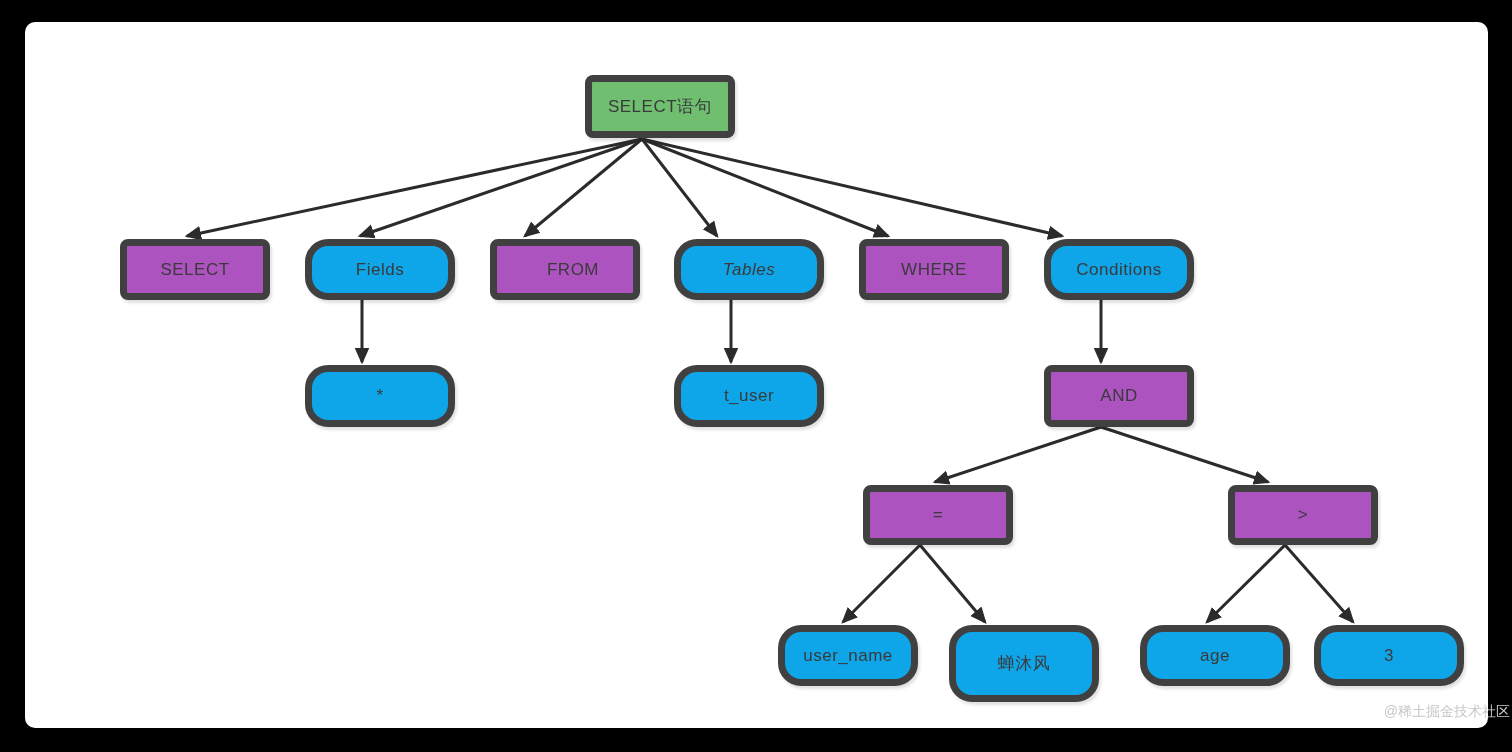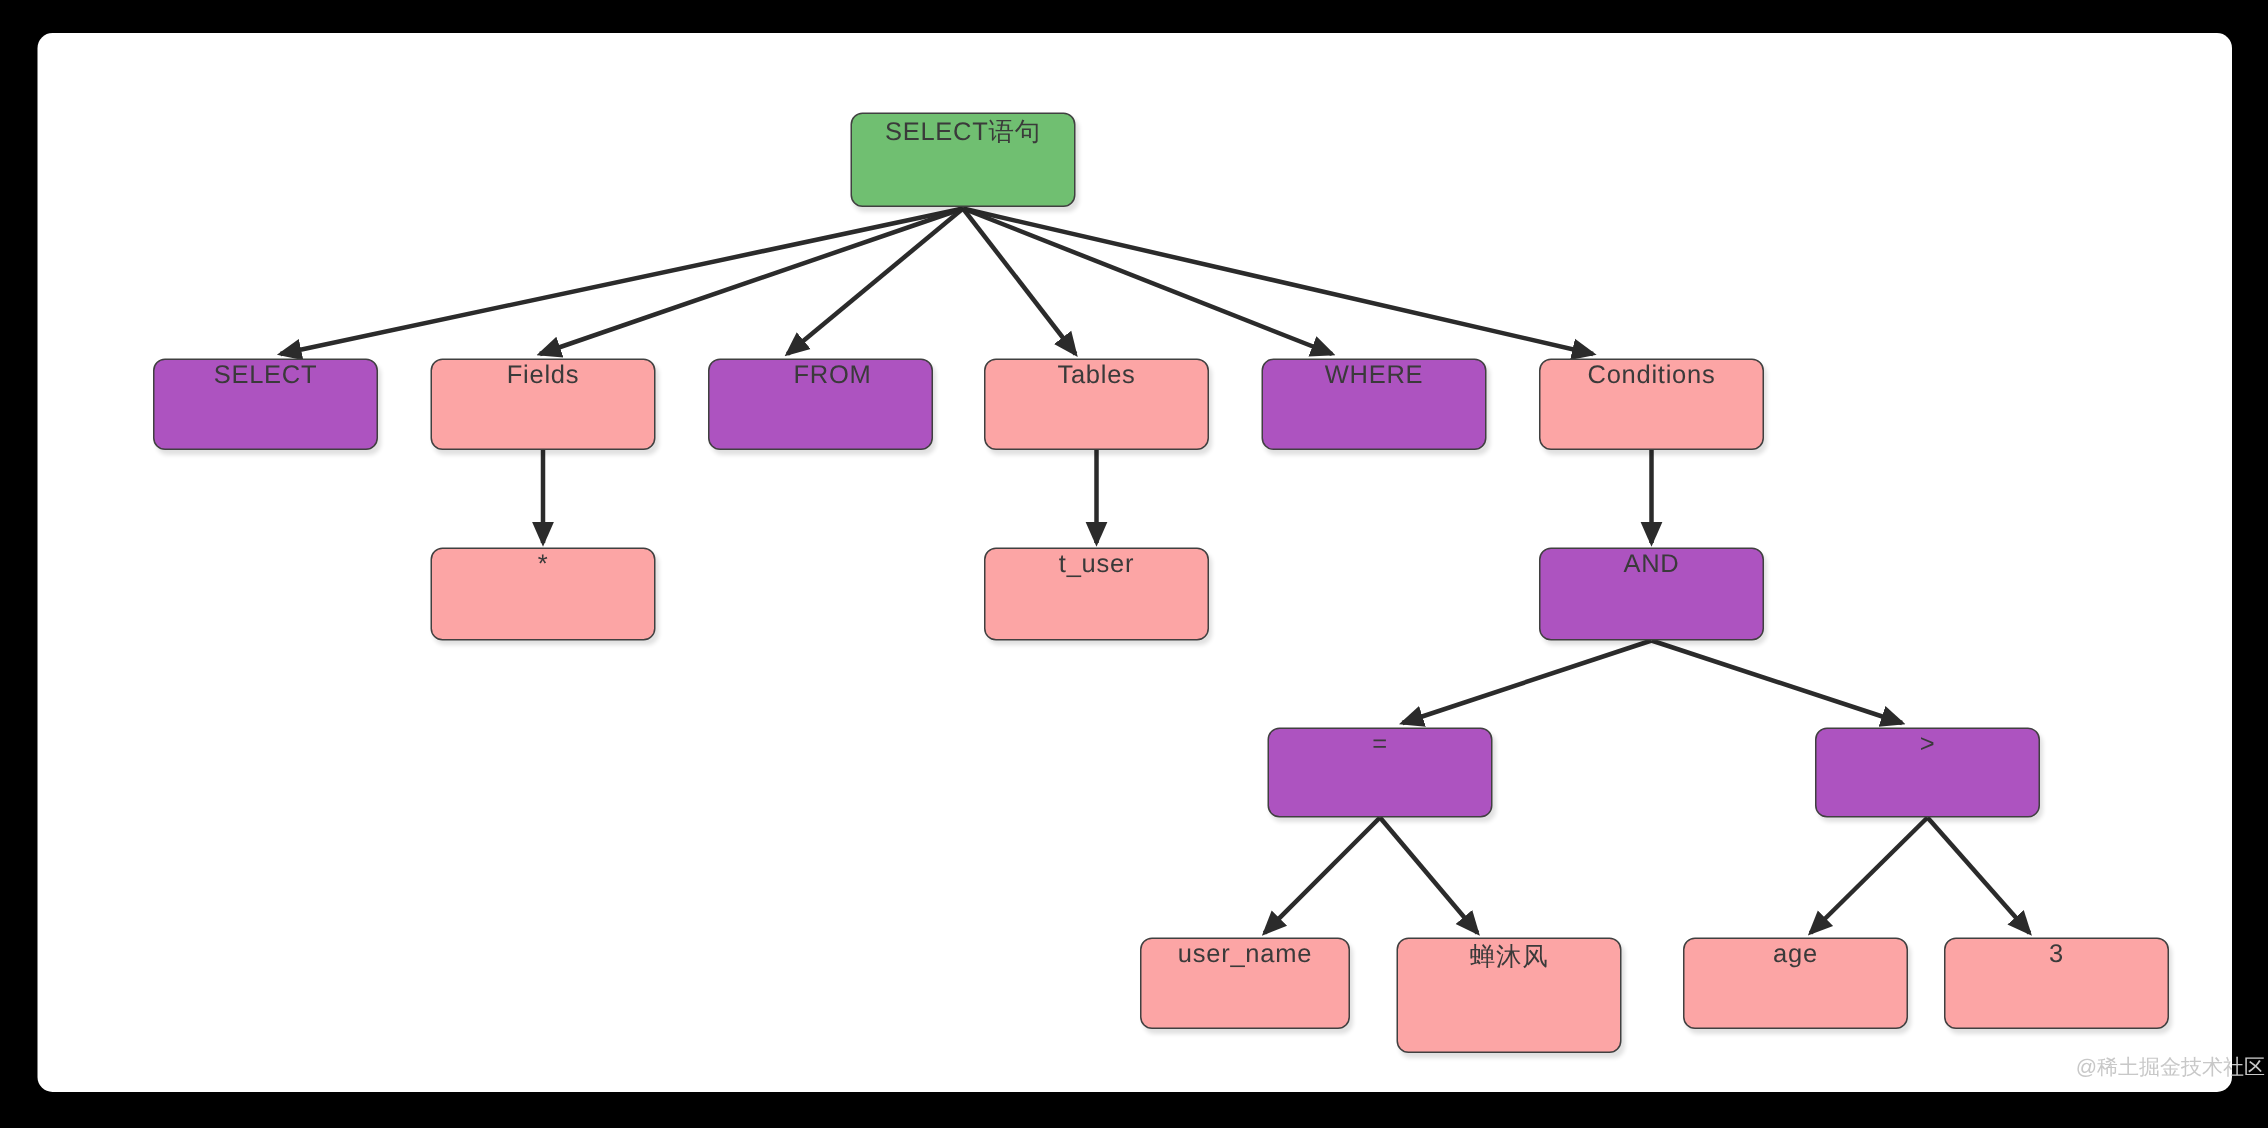--- a/index.html
+++ b/index.html
@@ -35,39 +35,41 @@
     z-index: 1;
     pointer-events: none;
   }
   svg.edges line {
     stroke: #2b2b2b;
     stroke-width: 3;
   }
   .node {
     position: absolute;
     box-sizing: border-box;
-    border: 1px solid #404040;
+    border: 7px solid #404040;
     border-radius: 8px;
     display: flex;
+    align-items: center;
     justify-content: center;
     font-size: 17px;
     color: #3a3a3a;
     letter-spacing: 0.5px;
     z-index: 2;
     box-shadow: 2px 3px 3px rgba(0,0,0,0.12);
+    margin-left: 18px;
   }
   .node.green  { background: #70bf71; }
   .node.purple { background: #ad53c0; }
-  .node.orange { background: #fca5a5; }
+  .node.orange { background: #0ea5e9; border-radius: 23px; }
 
   .n-root        { left: 567px;  top: 75px;  width: 150px; height: 63px; }
   .n-select      { left: 102px;  top: 239px; width: 150px; height: 61px; }
   .n-fields      { left: 287px;  top: 239px; width: 150px; height: 61px; }
   .n-from        { left: 472px;  top: 239px; width: 150px; height: 61px; padding-left: 16px; }
-  .n-tables      { left: 656px;  top: 239px; width: 150px; height: 61px; }
+  .n-tables      { left: 656px;  top: 239px; width: 150px; height: 61px; font-style: italic; }
   .n-where       { left: 841px;  top: 239px; width: 150px; height: 61px; }
   .n-conditions  { left: 1026px; top: 239px; width: 150px; height: 61px; }
   .n-star        { left: 287px;  top: 365px; width: 150px; height: 62px; }
   .n-tuser       { left: 656px;  top: 365px; width: 150px; height: 62px; }
   .n-and         { left: 1026px; top: 365px; width: 150px; height: 62px; }
   .n-eq          { left: 845px;  top: 485px; width: 150px; height: 60px; }
   .n-gt          { left: 1210px; top: 485px; width: 150px; height: 60px; }
   .n-username    { left: 760px;  top: 625px; width: 140px; height: 61px; }
   .n-chanmufeng  { left: 931px;  top: 625px; width: 150px; height: 77px; }
   .n-age         { left: 1122px; top: 625px; width: 150px; height: 61px; }

